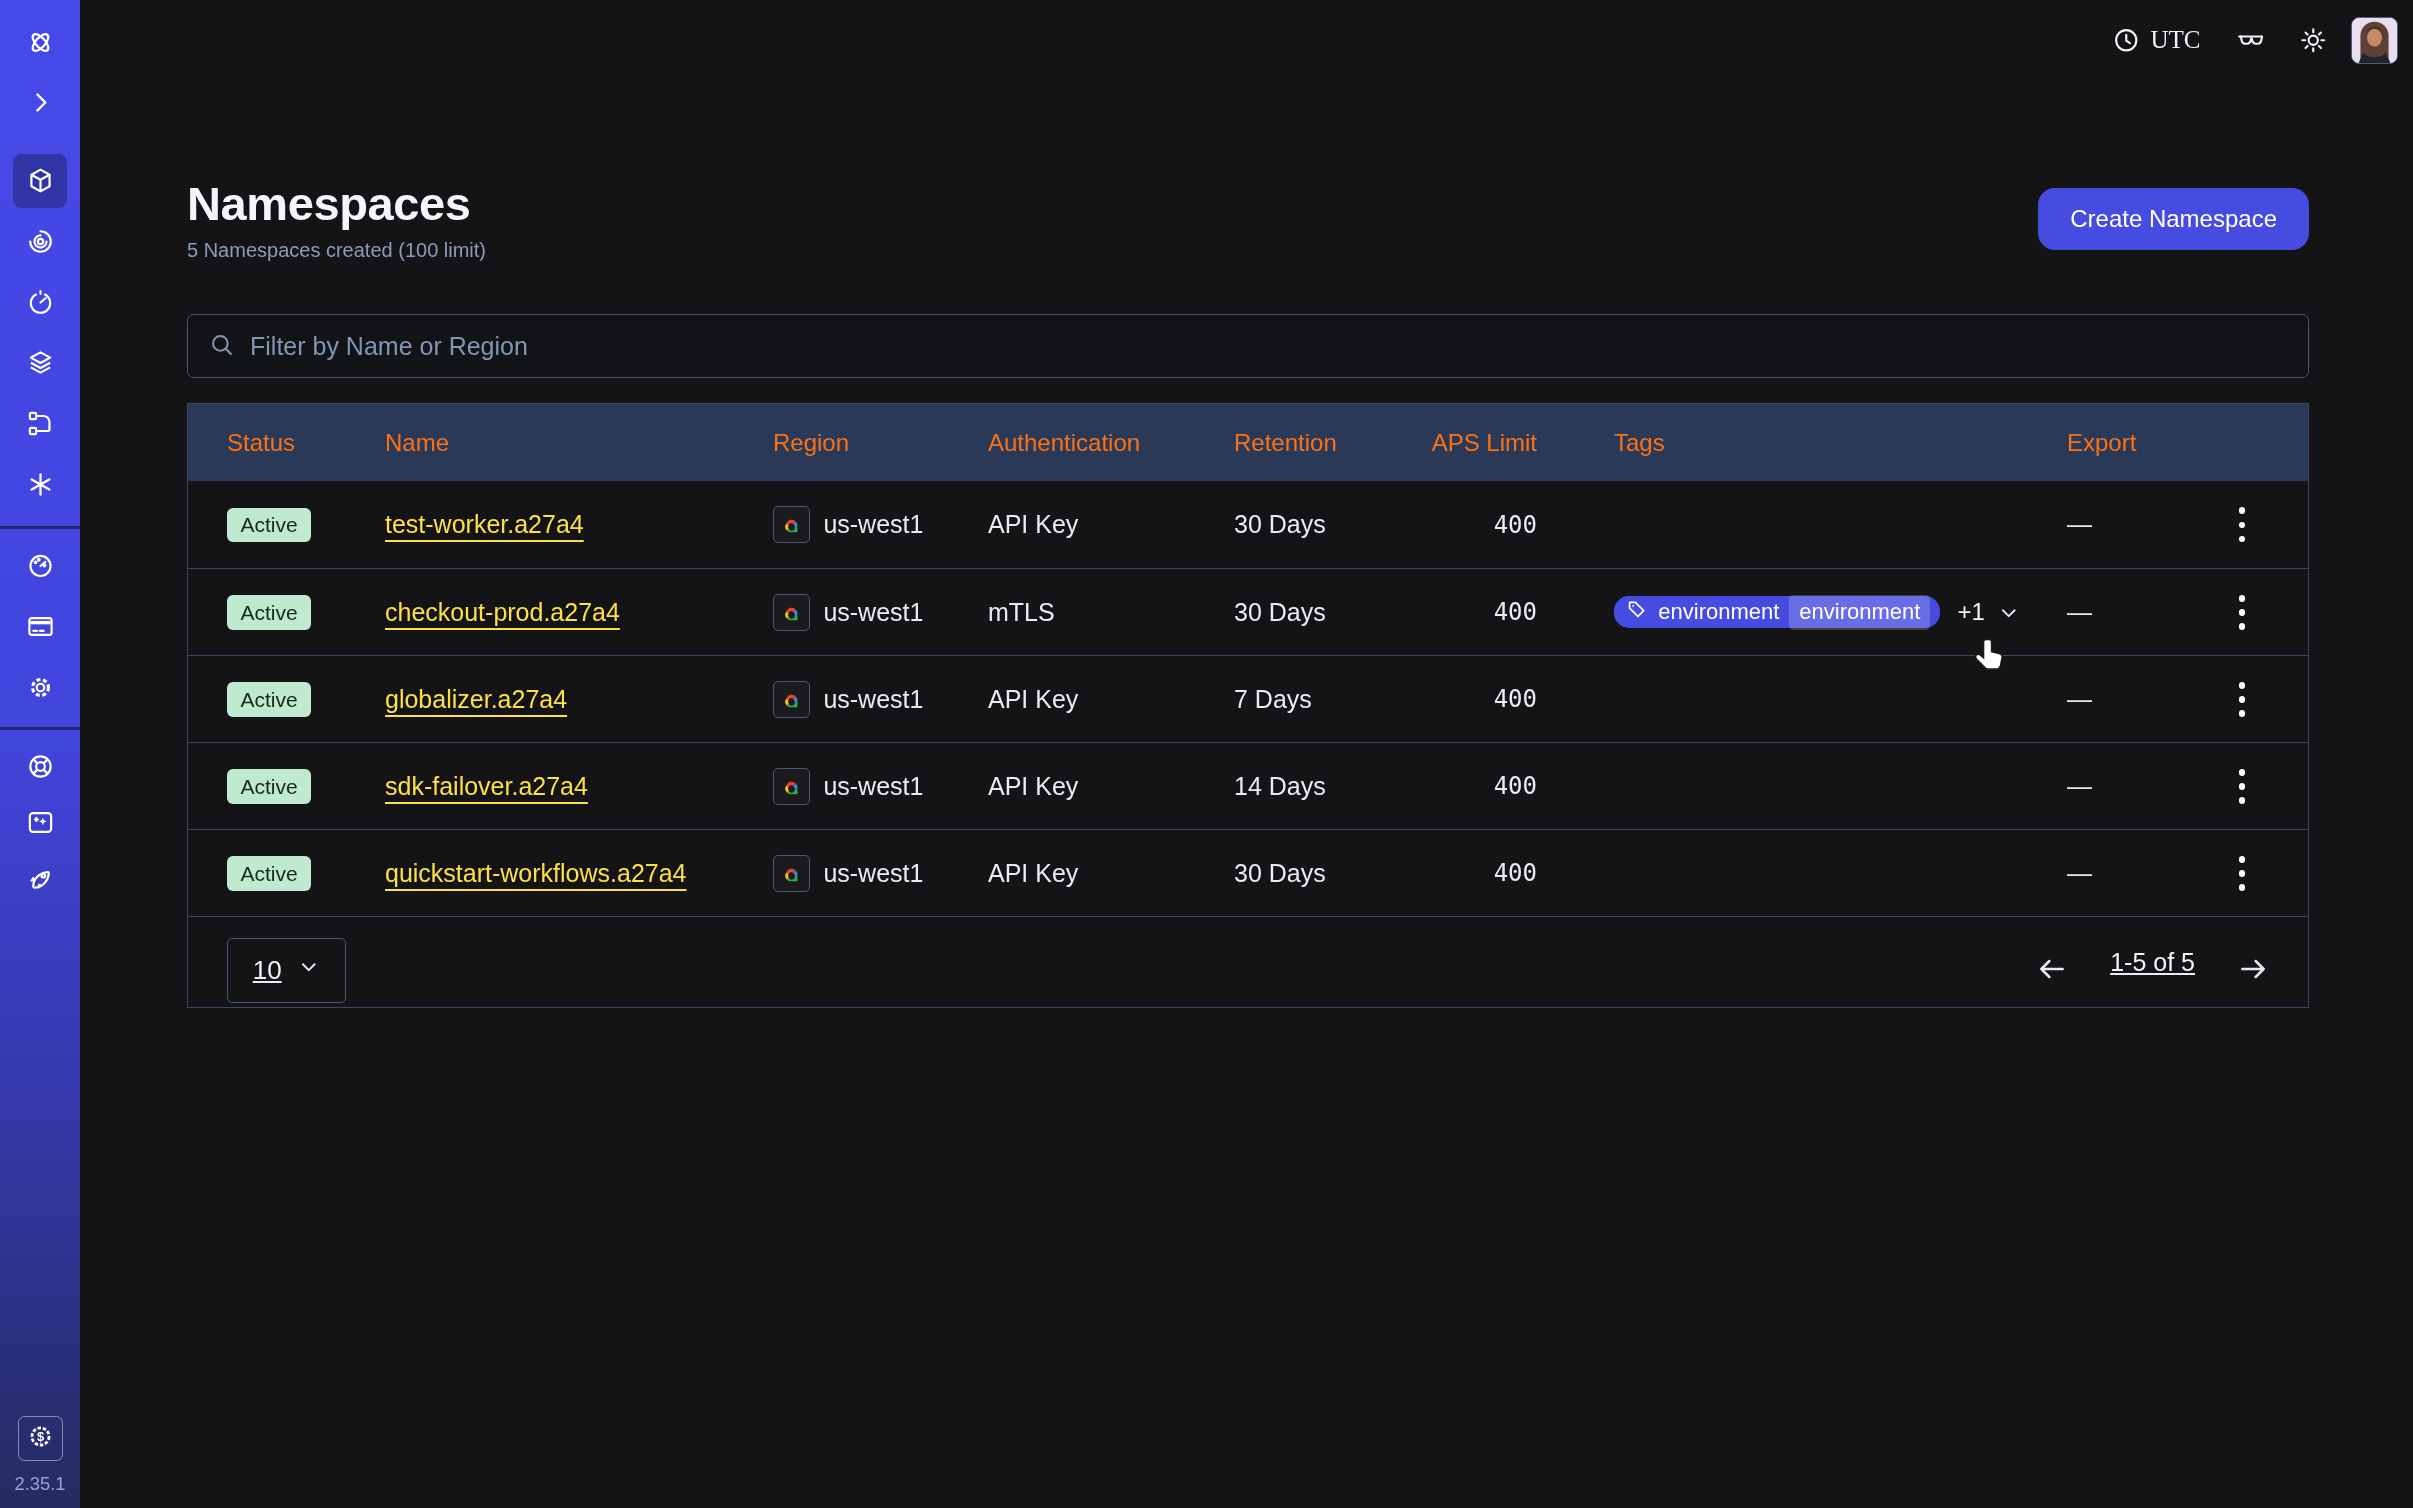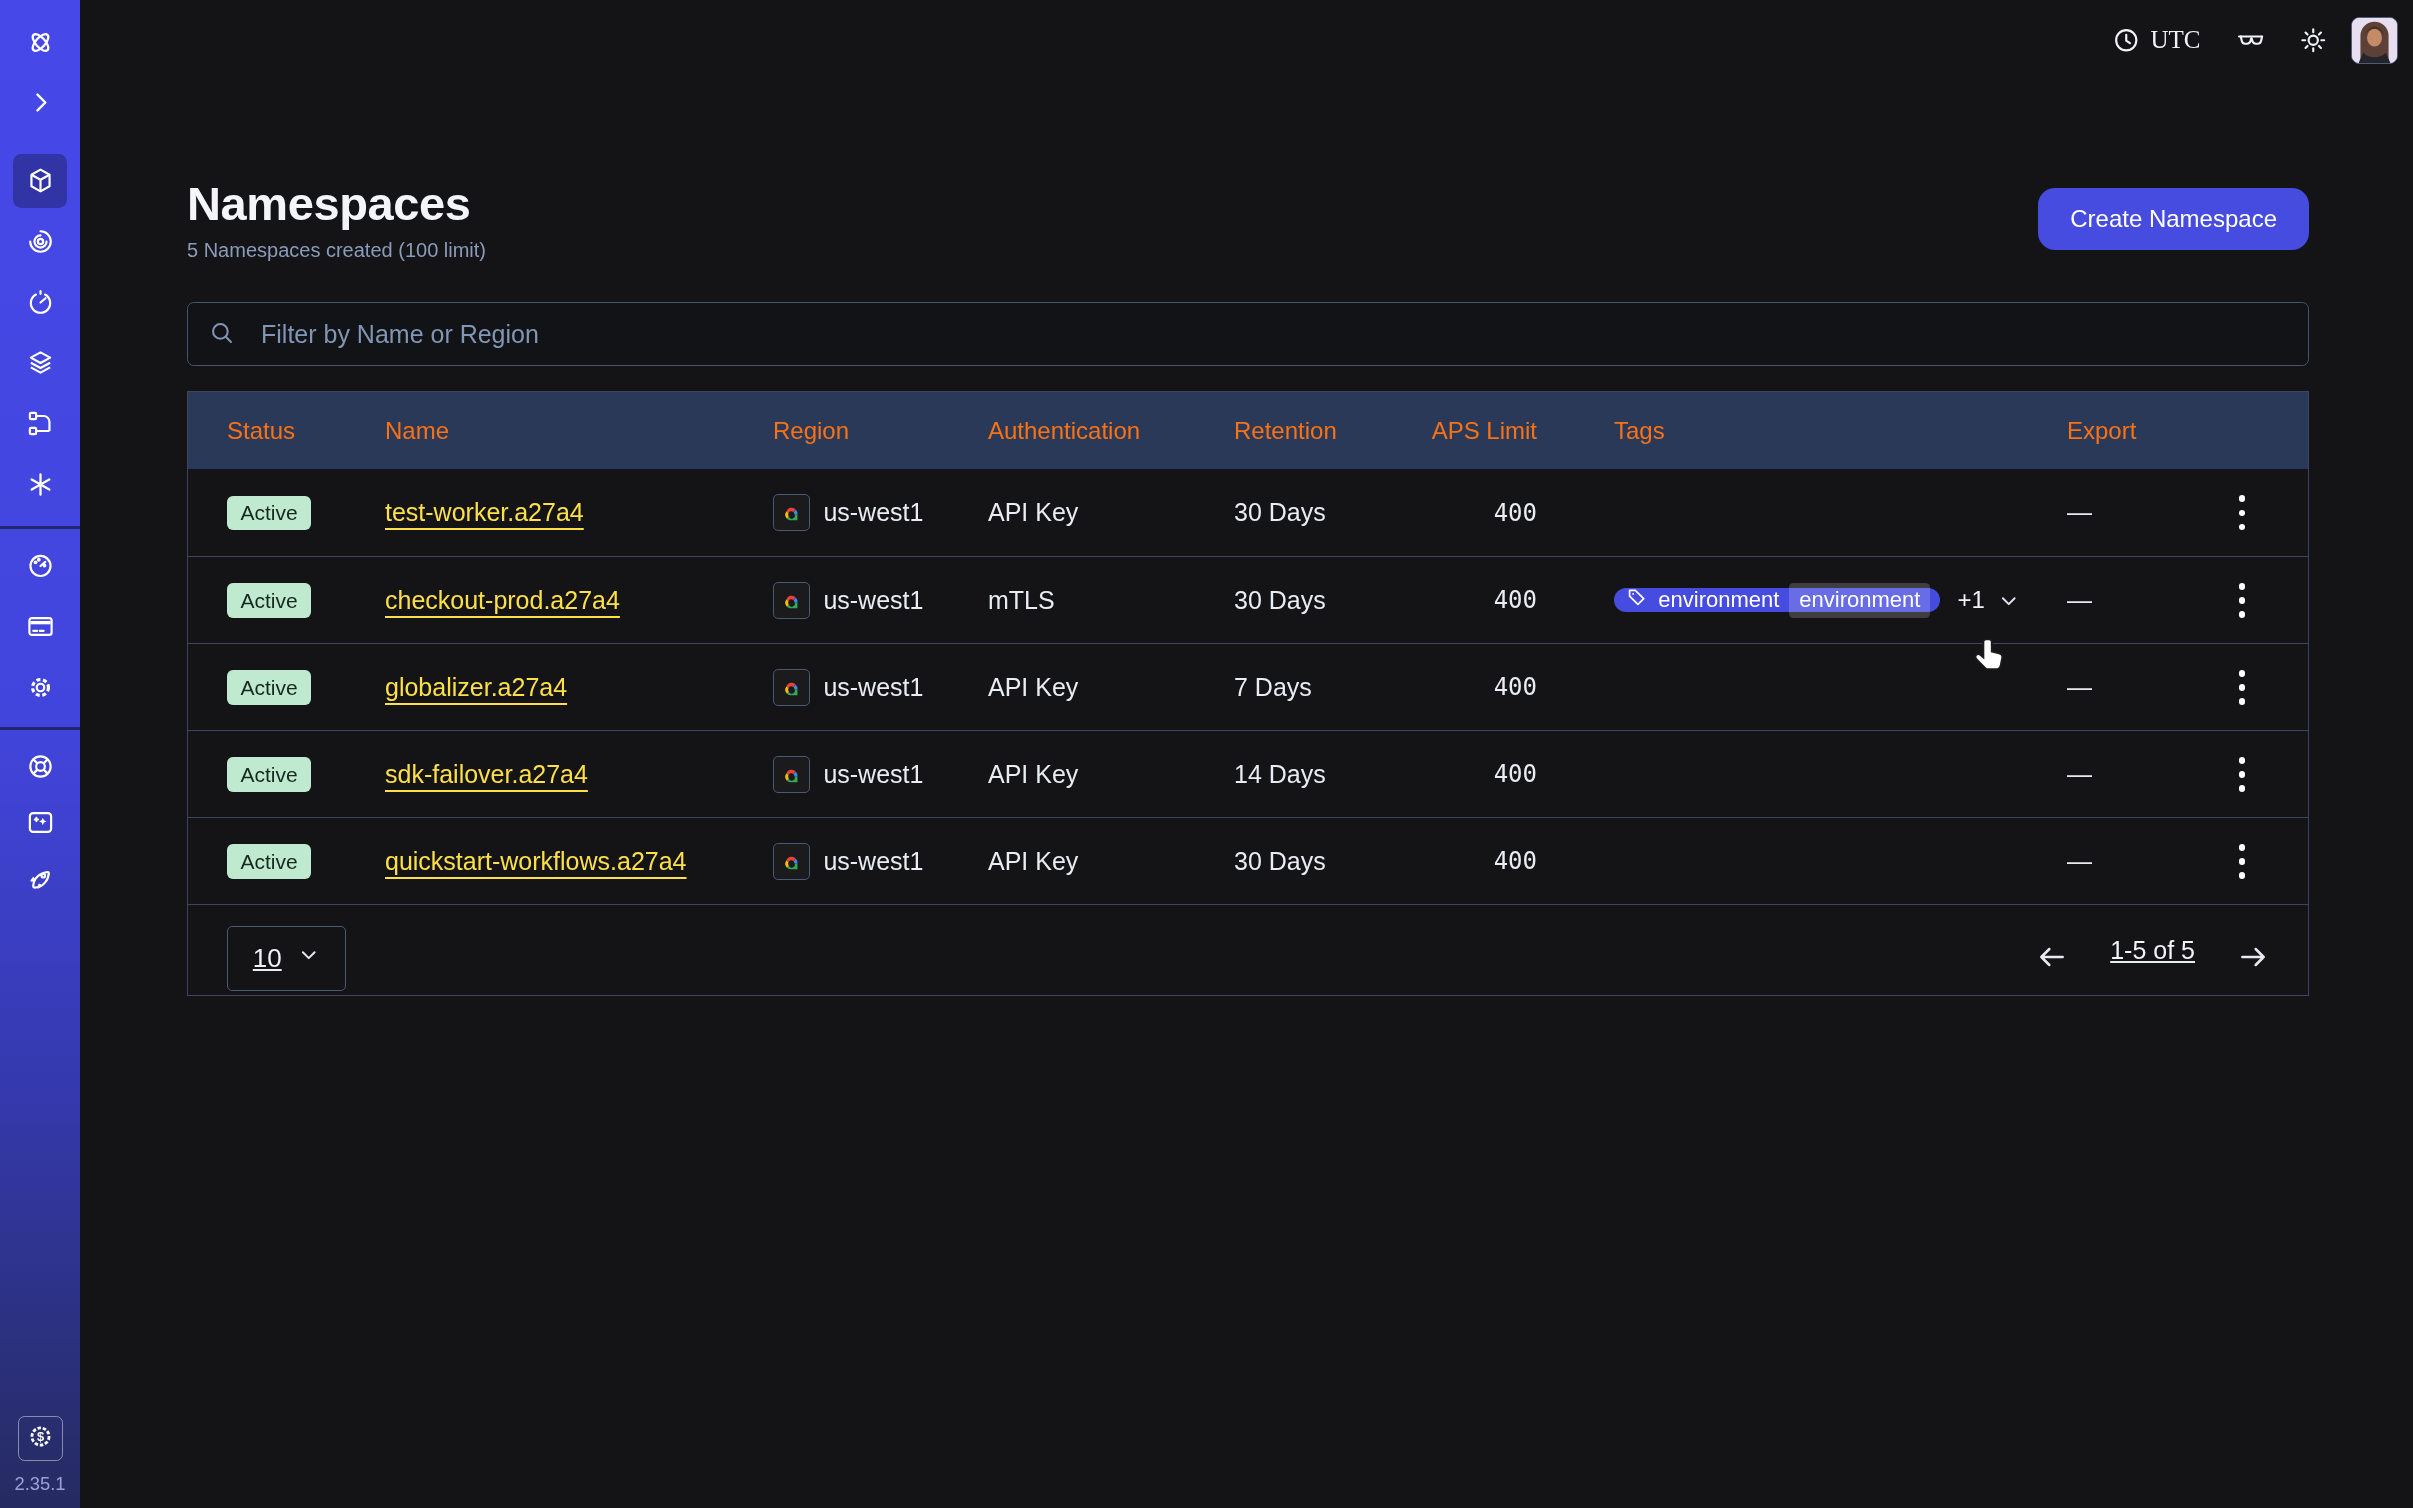--- a/index.html
+++ b/index.html
@@ -63,22 +63,22 @@
   .main{position:absolute;left:80px;top:80px;right:0;padding:96px 104px 0 107px;}
   .page-head{display:flex;align-items:center;justify-content:space-between;}
   .page-title{font-size:47px;font-weight:600;letter-spacing:-0.4px;color:#F4F5F9;}
   .page-subtitle{font-size:20px;color:var(--muted);margin-top:8.4px;}
   .create-btn{
     background:var(--accent);color:#ffffff;border:none;border-radius:17px;
     font-family:inherit;font-size:24px;padding:0 32px;height:62px;cursor:pointer;
   }
   
   .filter-wrap{
-    margin-top:40px;height:64px;border:1.7px solid #47536F;border-radius:6.7px;
-    display:flex;align-items:center;gap:26px;padding:0 20px;background:#121316;
+    margin-top:52px;height:64px;border:1.7px solid #47536F;border-radius:6.7px;
+    display:flex;align-items:center;gap:15px;padding:0 20px;background:#121316;
   }
   .filter-wrap svg{width:27px;height:27px;flex:none;color:#8195B5;}
   .filter-input{
     flex:1;background:transparent;border:none;outline:none;color:#E9ECF2;
     font-family:inherit;font-size:25px;
   }
   .filter-input::placeholder{color:#8195B5;}
   
   .table{margin-top:25px;border:1.7px solid var(--border);}
   .trow{
@@ -104,21 +104,21 @@
     text-underline-offset:6.7px;cursor:pointer;font-size:25px;
   }
   .gcp-chip{
     width:37px;height:37px;border:1.7px solid #4A5878;border-radius:5px;
     display:flex;align-items:center;justify-content:center;margin-right:13.4px;flex:none;
     background:rgba(255,255,255,0.03);
   }
   .gcp-chip svg{width:25px;height:25px;}
   .mono{font-family:"DejaVu Sans Mono", monospace;font-size:24px;}
   .tagpill{
-    display:inline-flex;align-items:center;gap:10px;height:24px;padding:0 10px 0 11.7px;
+    display:inline-flex;align-items:center;gap:10px;height:32px;padding:0 10px 0 11.7px;
     background:var(--tag-bg);border-radius:15px;color:#fff;font-size:22px;cursor:pointer;flex:none;
   }
   .tagpill svg{width:22.6px;height:22.6px;flex:none;}
   .tagval{background:rgba(255,255,255,0.18);border-radius:4.2px;padding:4.2px 10px;}
   .tagmore{margin-left:17px;font-size:24px;color:#F2F3F7;}
   .tag-chevron{width:23.5px;height:23.5px;margin-left:11.7px;color:#DFE3EE;cursor:pointer;flex:none;}
   .dash{color:#E8EAF0;}
   .kebab{
     background:transparent;border:none;cursor:pointer;display:flex;flex-direction:column;
     align-items:center;gap:7.5px;padding:8.4px;

